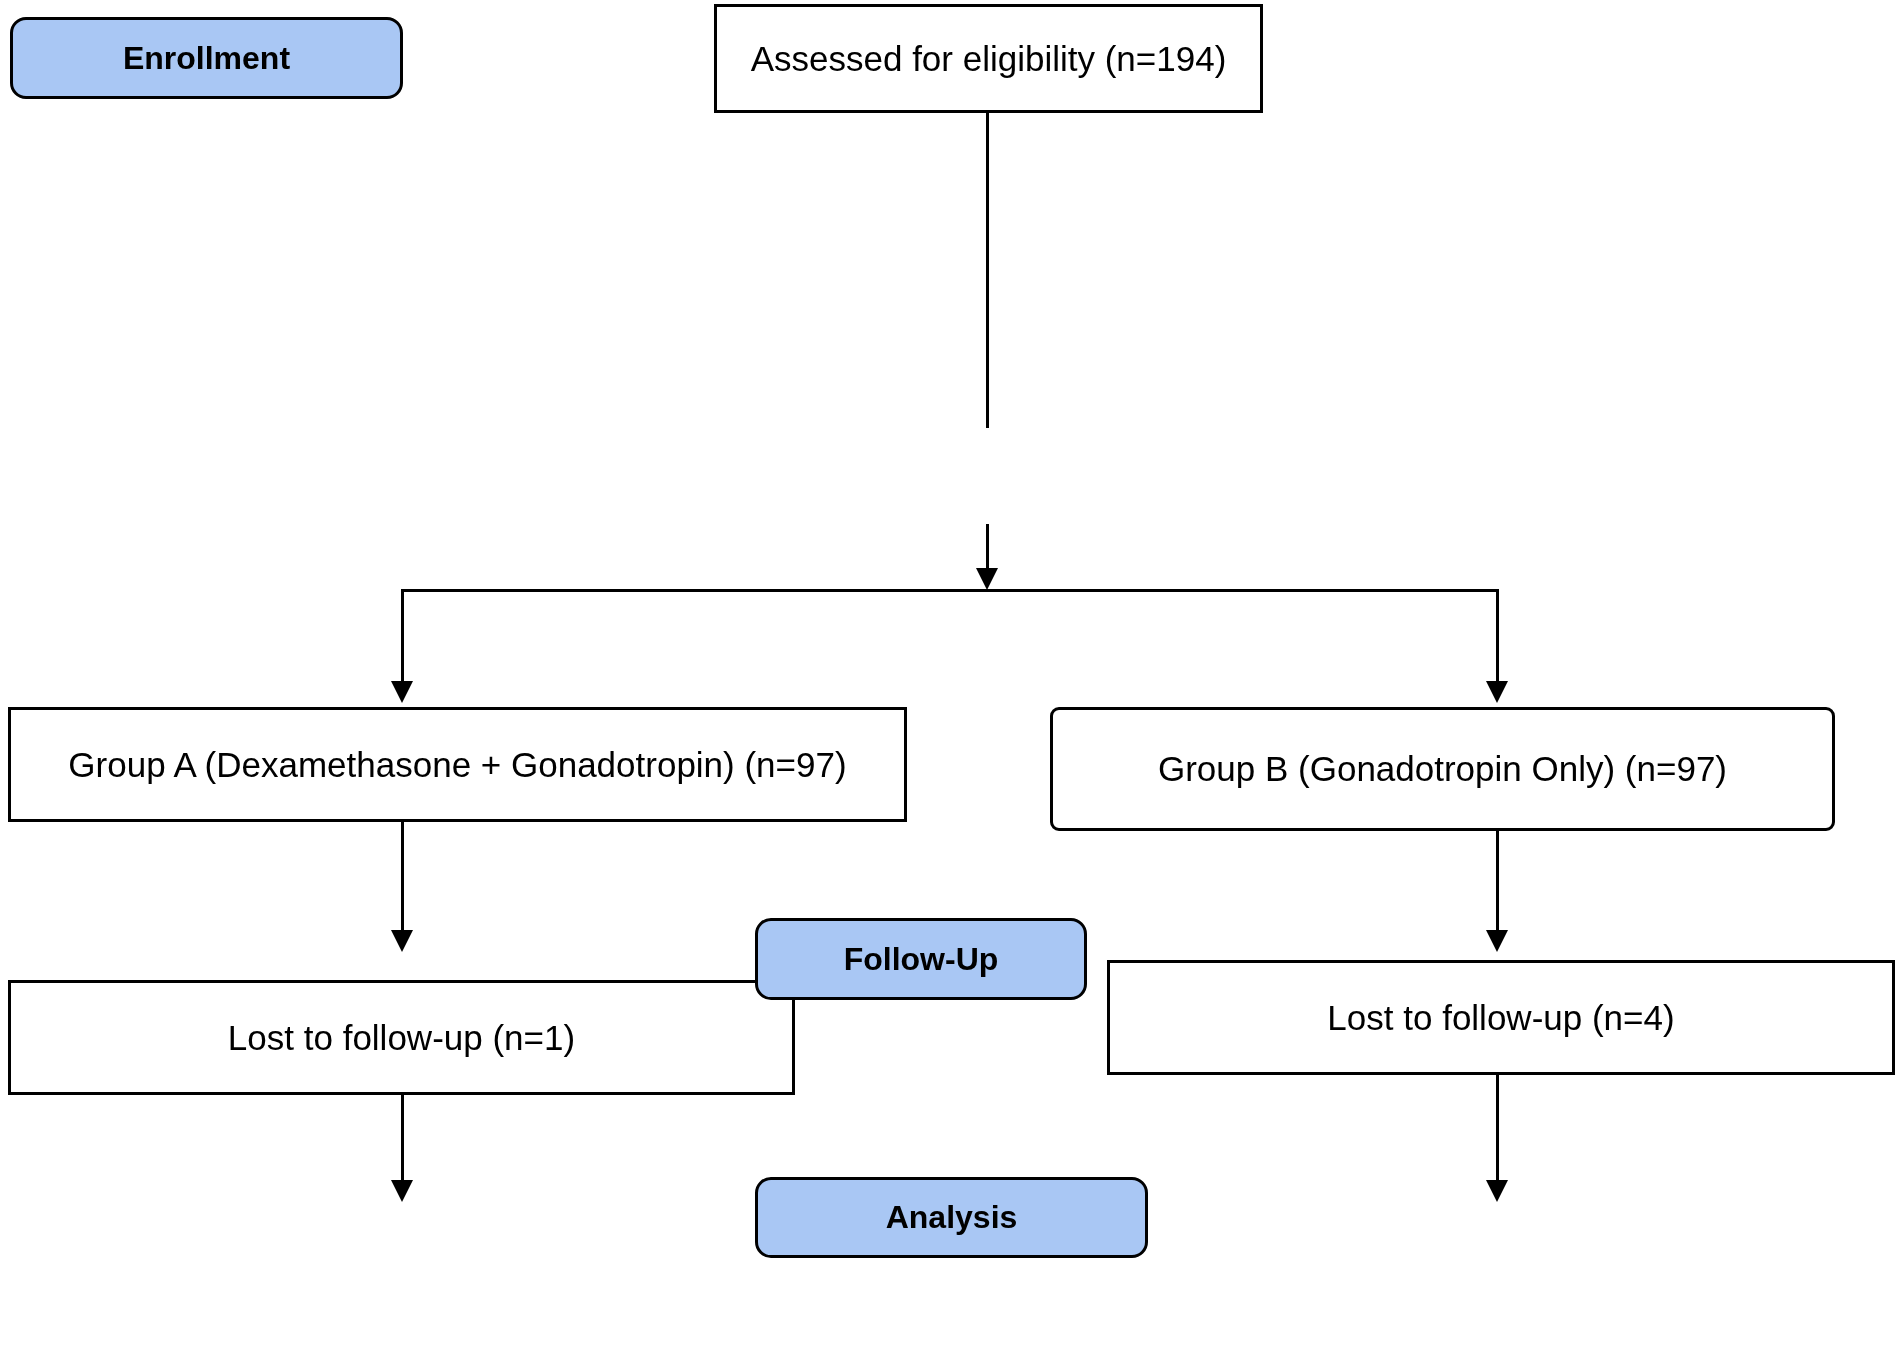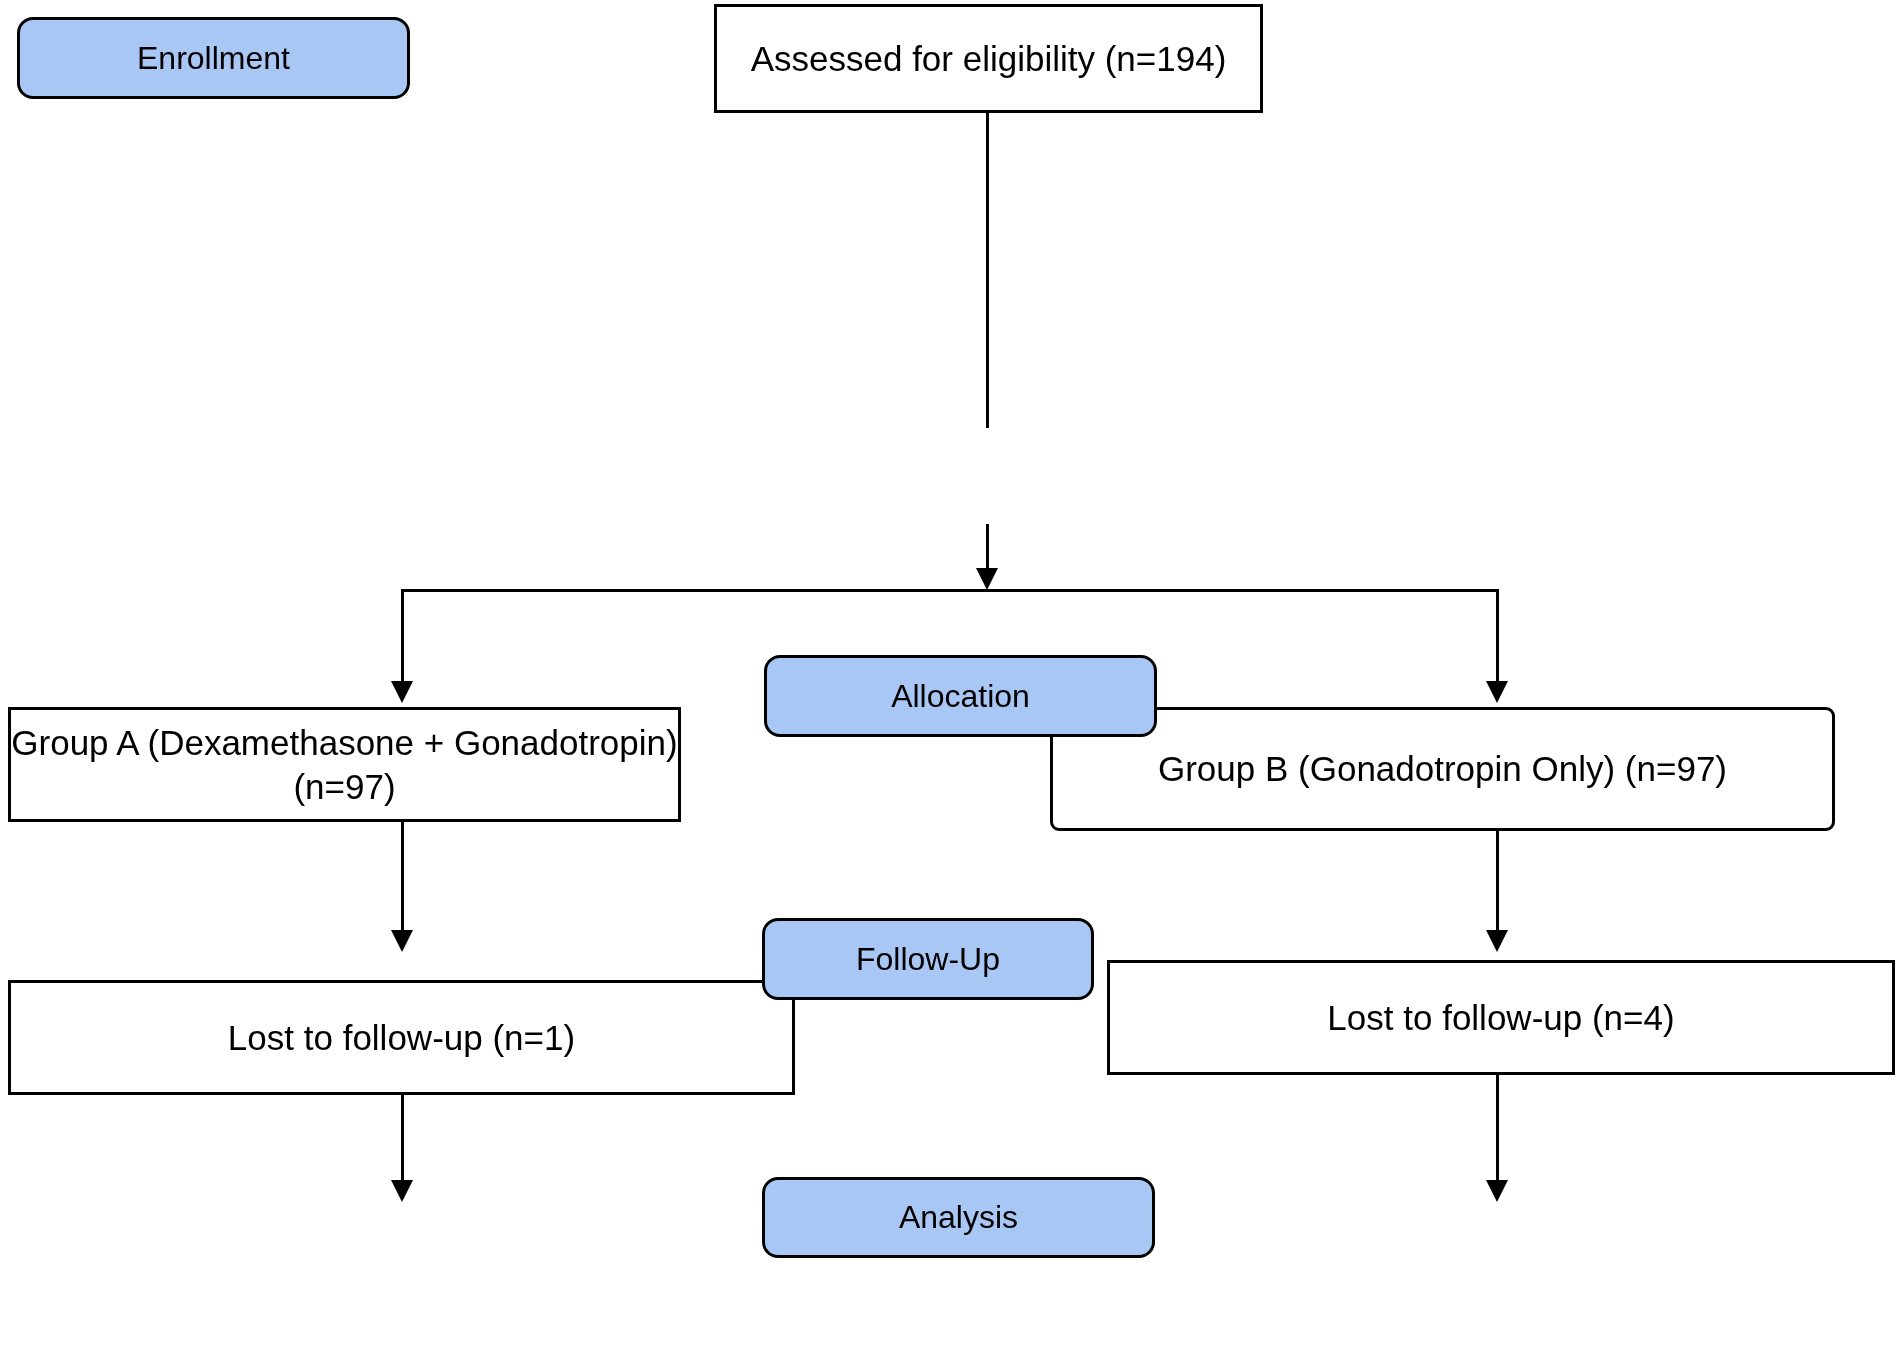--- a/index.html
+++ b/index.html
@@ -35,23 +35,22 @@
     position: absolute;
     box-sizing: border-box;
     background: var(--stage-fill, #a9c7f4);
     border: 3px solid var(--stage-border, #000000);
     border-radius: 16px;
     display: flex;
     align-items: center;
     justify-content: center;
     text-align: center;
     font-size: 32px;
-    font-weight: normal;
+    font-weight: bold;
     z-index: 5;
-    margin-left: 7px;
   }
   
   .vline, .hline {
     position: absolute;
     background: var(--connector-color, #000000);
     z-index: 1;
   }
   .vline { width: 3px; }
   .hline { height: 3px; }
   
@@ -81,25 +80,24 @@
   <div class="arrowhead-down" style="left:976px; top:568px;"></div>
 
   <div class="hline" style="left:401px; top:589px; width:1098px;"></div>
 
   <div class="vline" style="left:401px; top:589px; height:92px;"></div>
   <div class="arrowhead-down" style="left:391px; top:681px;"></div>
 
   <div class="vline" style="left:1496px; top:589px; height:92px;"></div>
   <div class="arrowhead-down" style="left:1486px; top:681px;"></div>
 
-  <div class="node" style="left:8px; top:707px; width:673px; height:115px;text-align:center;">Group A (Dexamethasone + Gonadotropin) (n=97)</div>
+  <div class="node" style="left:8px; top:707px; width:899px; height:115px;text-align:center;">Group A (Dexamethasone + Gonadotropin) (n=97)</div>
 
   <div class="node" style="left:1050px; top:707px; width:785px; height:124px;border-radius:9px;">Group B (Gonadotropin Only) (n=97)</div>
 
-  <div class="stage" style="left:757px; top:655px; width:393px; height:82px;">Allocation</div>
 
   <div class="vline" style="left:401px; top:822px; height:108px;"></div>
   <div class="arrowhead-down" style="left:391px; top:930px;"></div>
 
   <div class="vline" style="left:1496px; top:822px; height:108px;"></div>
   <div class="arrowhead-down" style="left:1486px; top:930px;"></div>
 
   <div class="node" style="left:8px; top:980px; width:787px; height:115px;">Lost to follow-up (n=1)</div>
 
   <div class="node" style="left:1107px; top:960px; width:788px; height:115px;">Lost to follow-up (n=4)</div>

